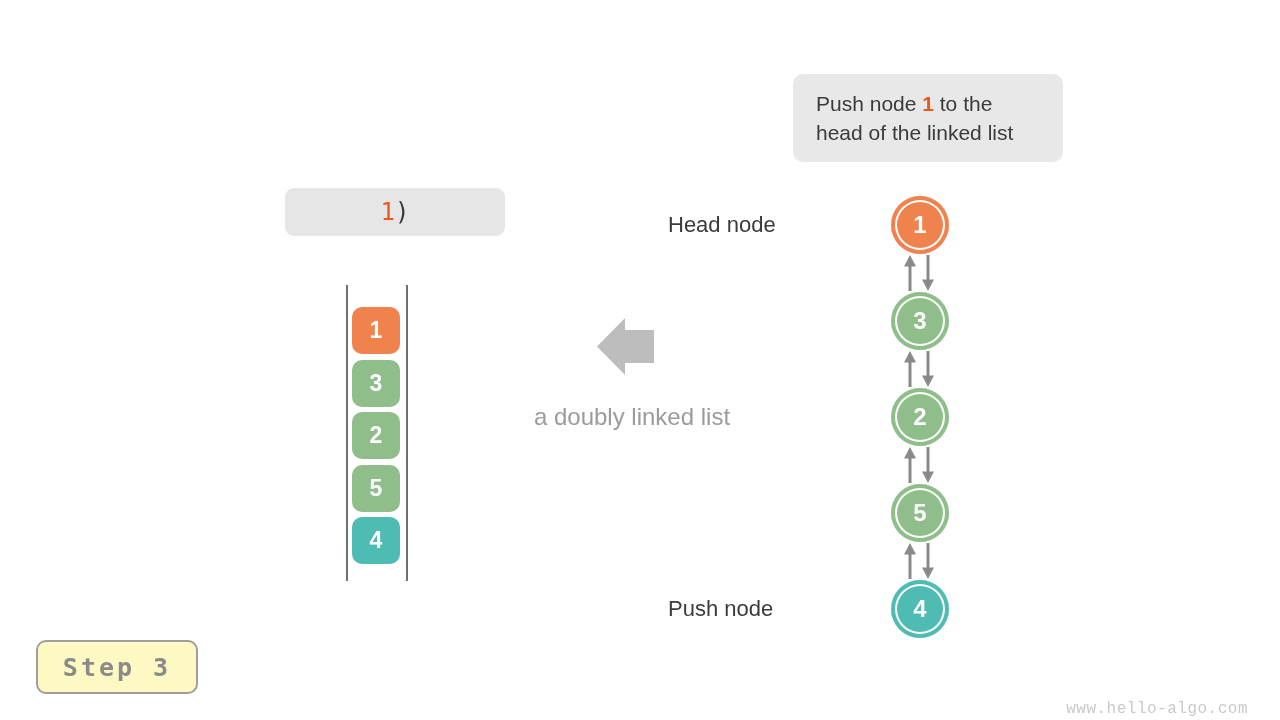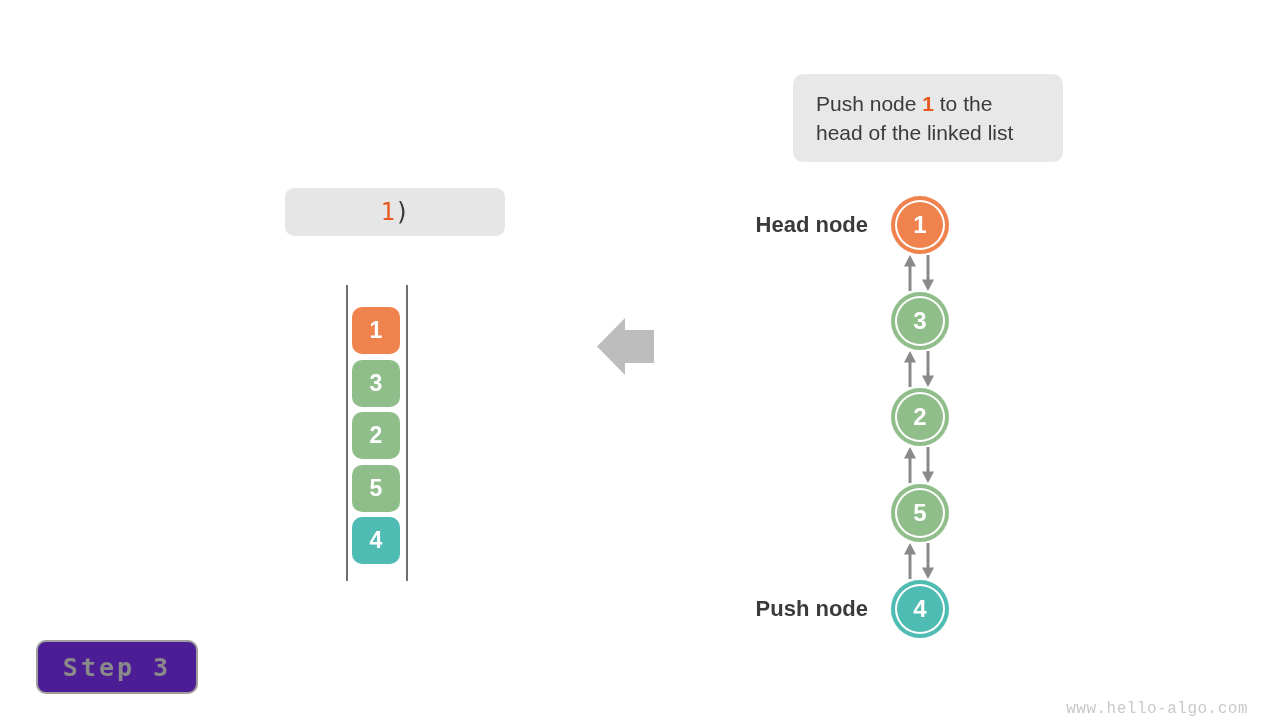--- a/index.html
+++ b/index.html
@@ -41,29 +41,29 @@
     font-size:24px;line-height:30px;color:#9B9B9B;
   }
 
   
   .circle{
     left:891px;width:58px;height:58px;border-radius:50%;
     display:flex;align-items:center;justify-content:center;
     color:#ffffff;font-size:24px;font-weight:600;
   }
   .side-label{
-    left:668px;width:200px;text-align:right;
-    font-size:22px;font-weight:bold;color:#3B3B3B;
+    left:668px;width:200px;
+    font-size:22px;font-weight:normal;color:#3B3B3B;
   }
   .connector{left:901px;}
 
   
   .step-badge{
     left:36px;top:640px;width:162px;height:54px;
-    background:#4c1d95;border:2px solid #9E9E9E;border-radius:10px;
+    background:#fef9c3;border:2px solid #9E9E9E;border-radius:10px;
     box-sizing:border-box;display:flex;align-items:center;justify-content:center;
     font-family:"DejaVu Sans Mono",monospace;font-size:25px;font-weight:bold;
     letter-spacing:3px;color:#8A8A8A;
   }
 
   
   .watermark{
     right:32px;top:700px;
     font-family:Liberation Mono, monospace;font-size:16px;
     letter-spacing:0.5px;color:#C9C9C9;
@@ -98,20 +98,21 @@
 </div>
 <div class="abs cell" style="top: 517px; background: rgb(79, 188, 179);">
   <span>4</span>
 </div>
 
 <svg class="abs" style="left:597px;top:318px;" width="57" height="57" viewBox="0 0 57 57">
   <polygon points="0,28.5 28,0 28,12 57,12 57,45 28,45 28,57" fill="#BDBDBD"></polygon>
 </svg>
 
 <div class="abs caption">
+  <div>a doubly linked list</div>
 </div>
 
 <div class="abs side-label" style="top:212px;">Head node</div>
 <div class="abs side-label" style="top:596px;">Push node</div>
 
 <div class="abs circle" style="top: 196px; background: rgb(240, 130, 78); box-shadow: rgb(240, 130, 78) 0px 0px 0px 4px inset, rgb(255, 255, 255) 0px 0px 0px 6px inset;">
   <span>1</span>
 </div>
 <div class="abs circle" style="top: 292px; background: rgb(143, 190, 139); box-shadow: rgb(143, 190, 139) 0px 0px 0px 4px inset, rgb(255, 255, 255) 0px 0px 0px 6px inset;">
   <span>3</span>

